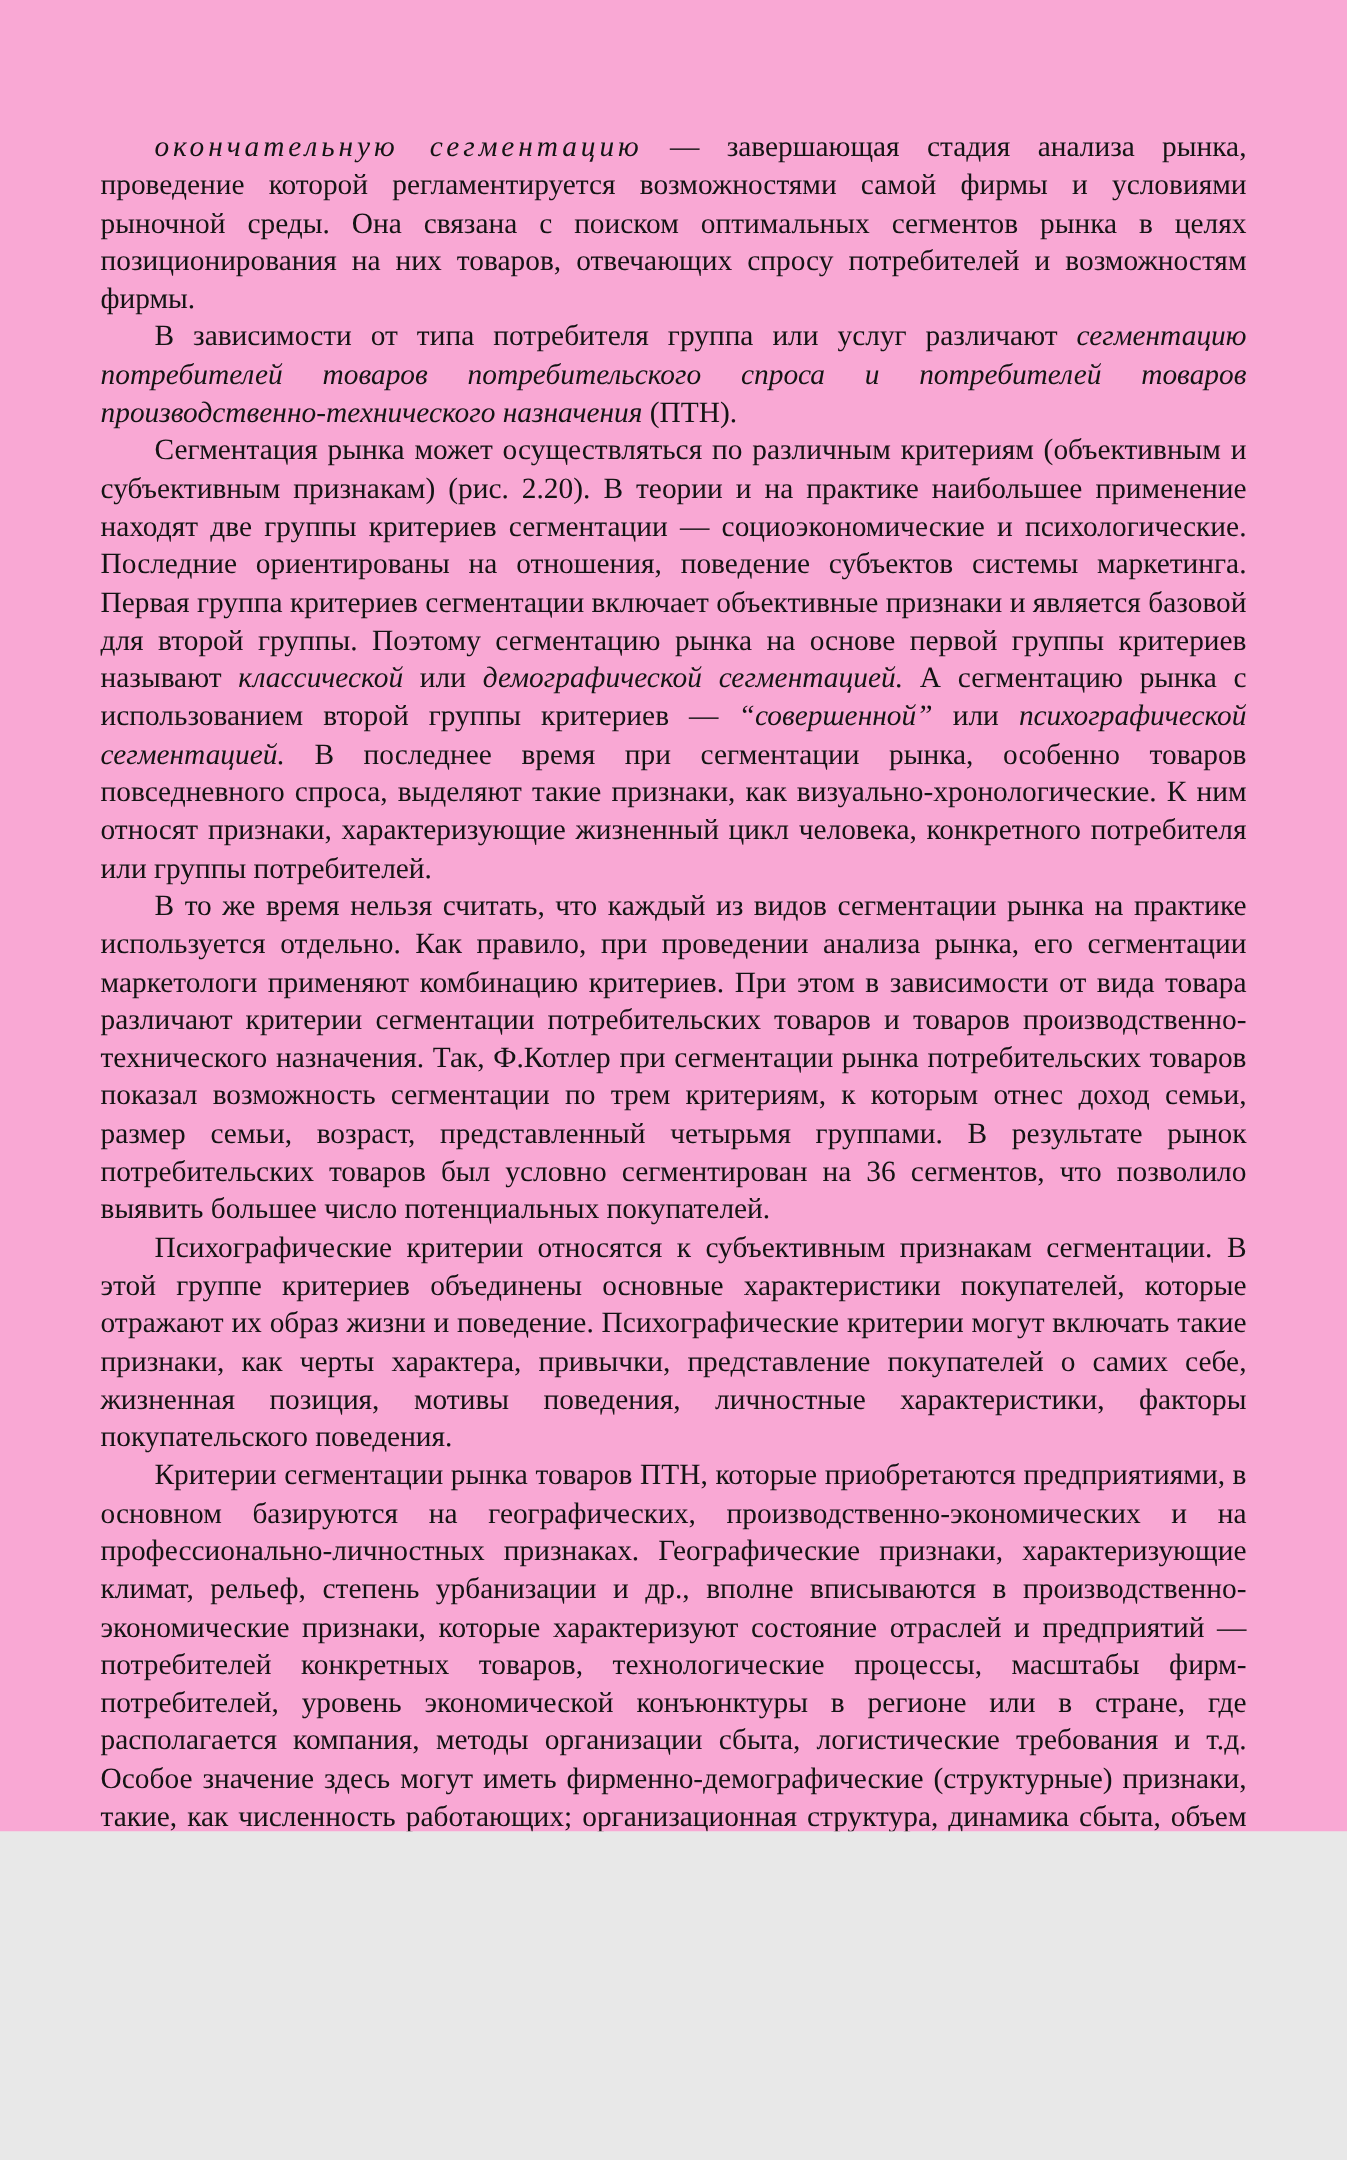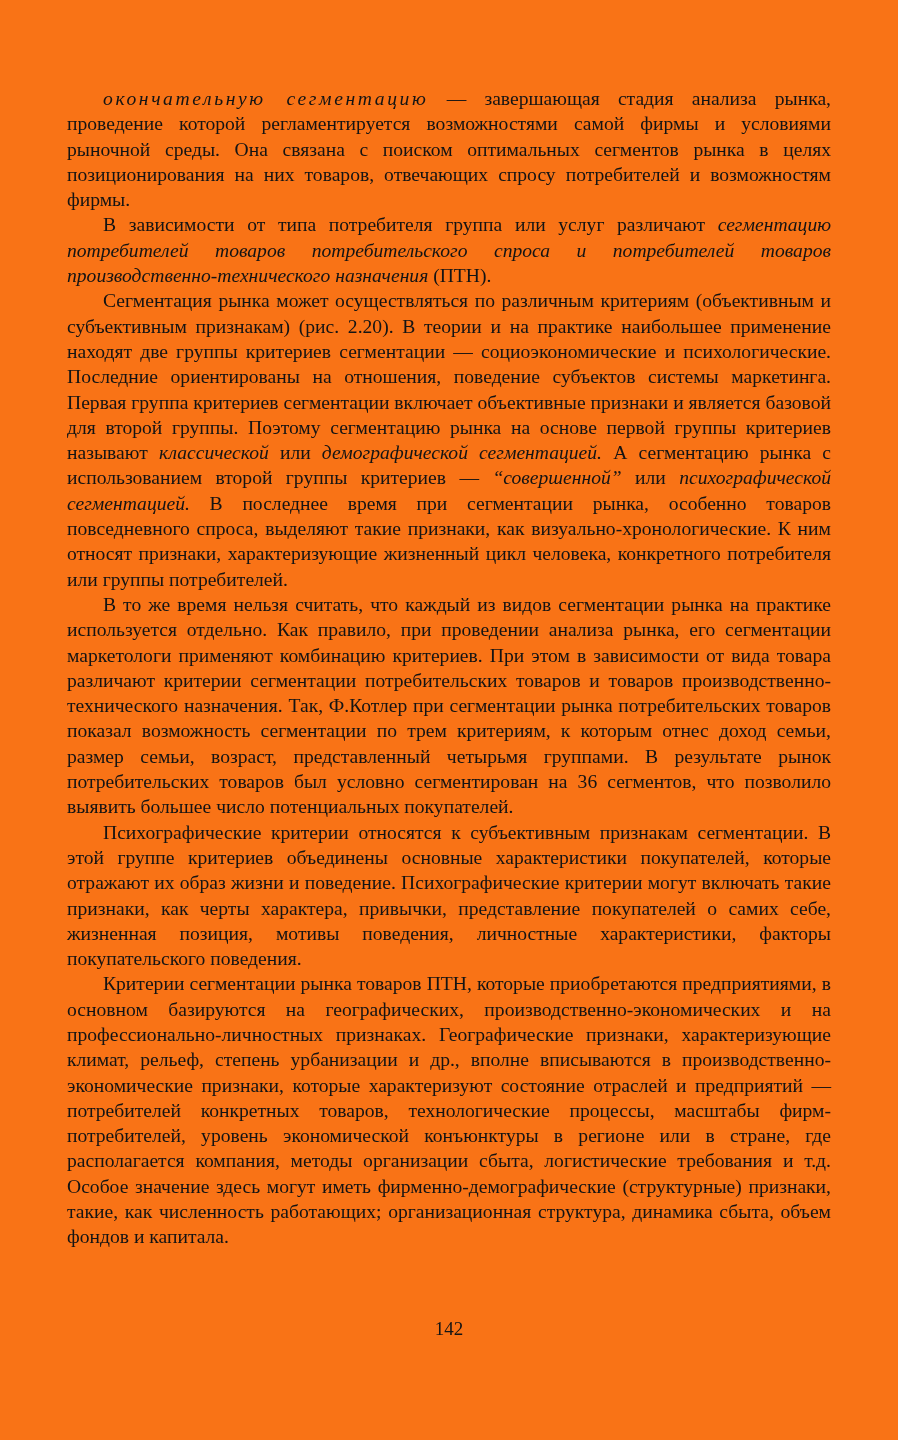--- a/index.html
+++ b/index.html
@@ -3,23 +3,23 @@
 <meta charset="utf-8">
 <style>
   html, body {
     margin: 0;
     padding: 0;
     background: #e8e8e8;
   }
   .page {
     position: relative;
     width: 898px;
-    height: 1440px;
+    height: 1221px;
     margin: 0 auto;
-    background: #f97316;
+    background: #f9a8d4;
     color: #141414;
     font-family: "Liberation Serif", "DejaVu Serif", serif;
     overflow: hidden;
   }
   .text-block {
     position: absolute;
     left: 67px;
     top: 86px;
     width: 764px;
     font-size: 19.6px;

